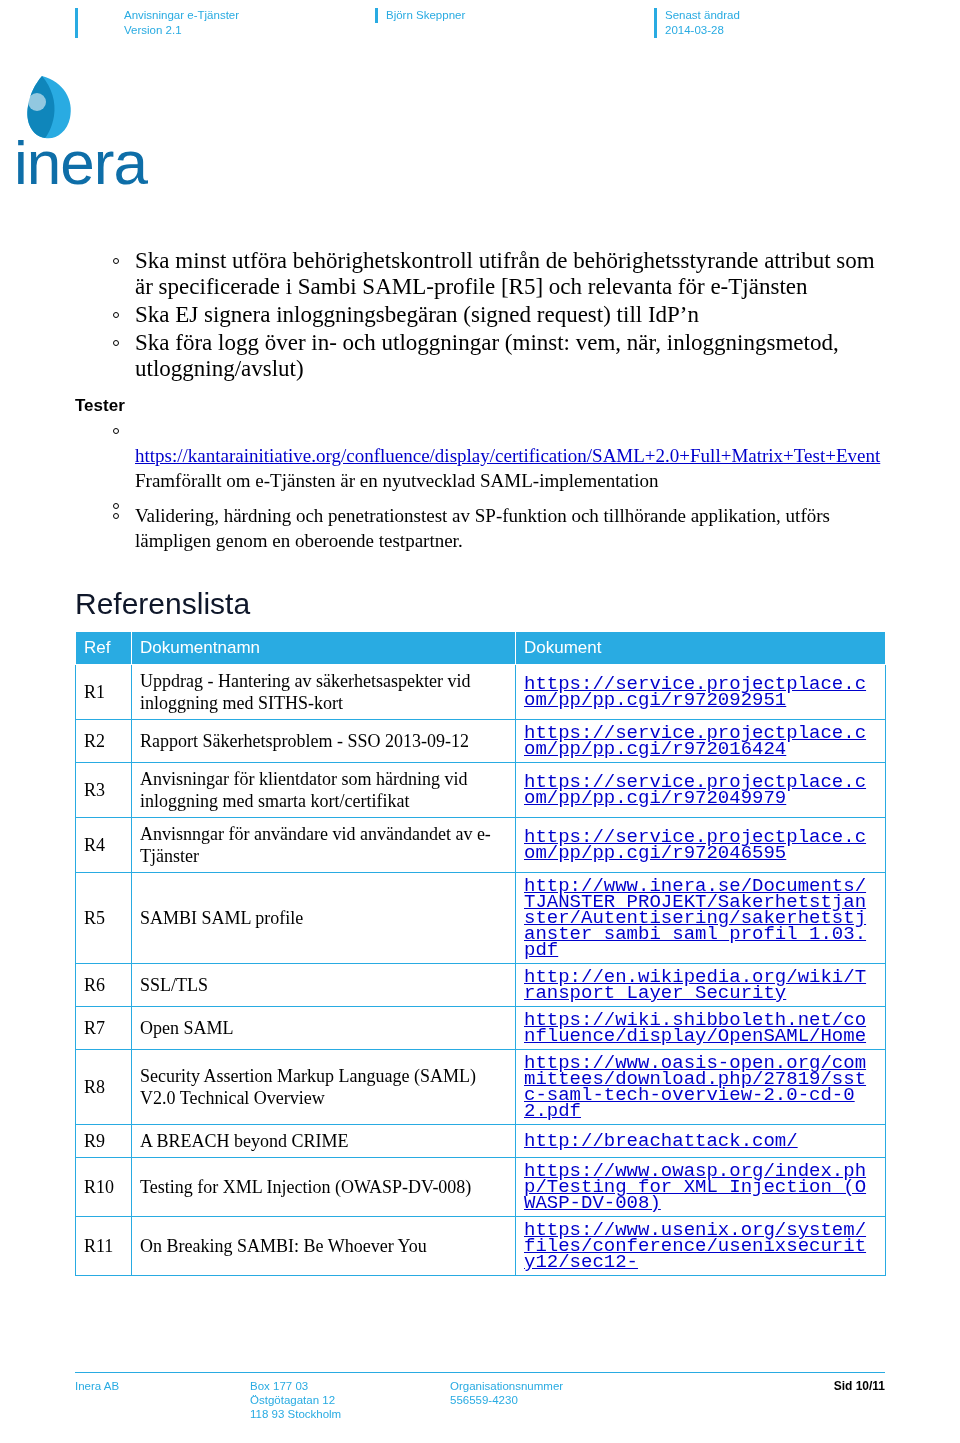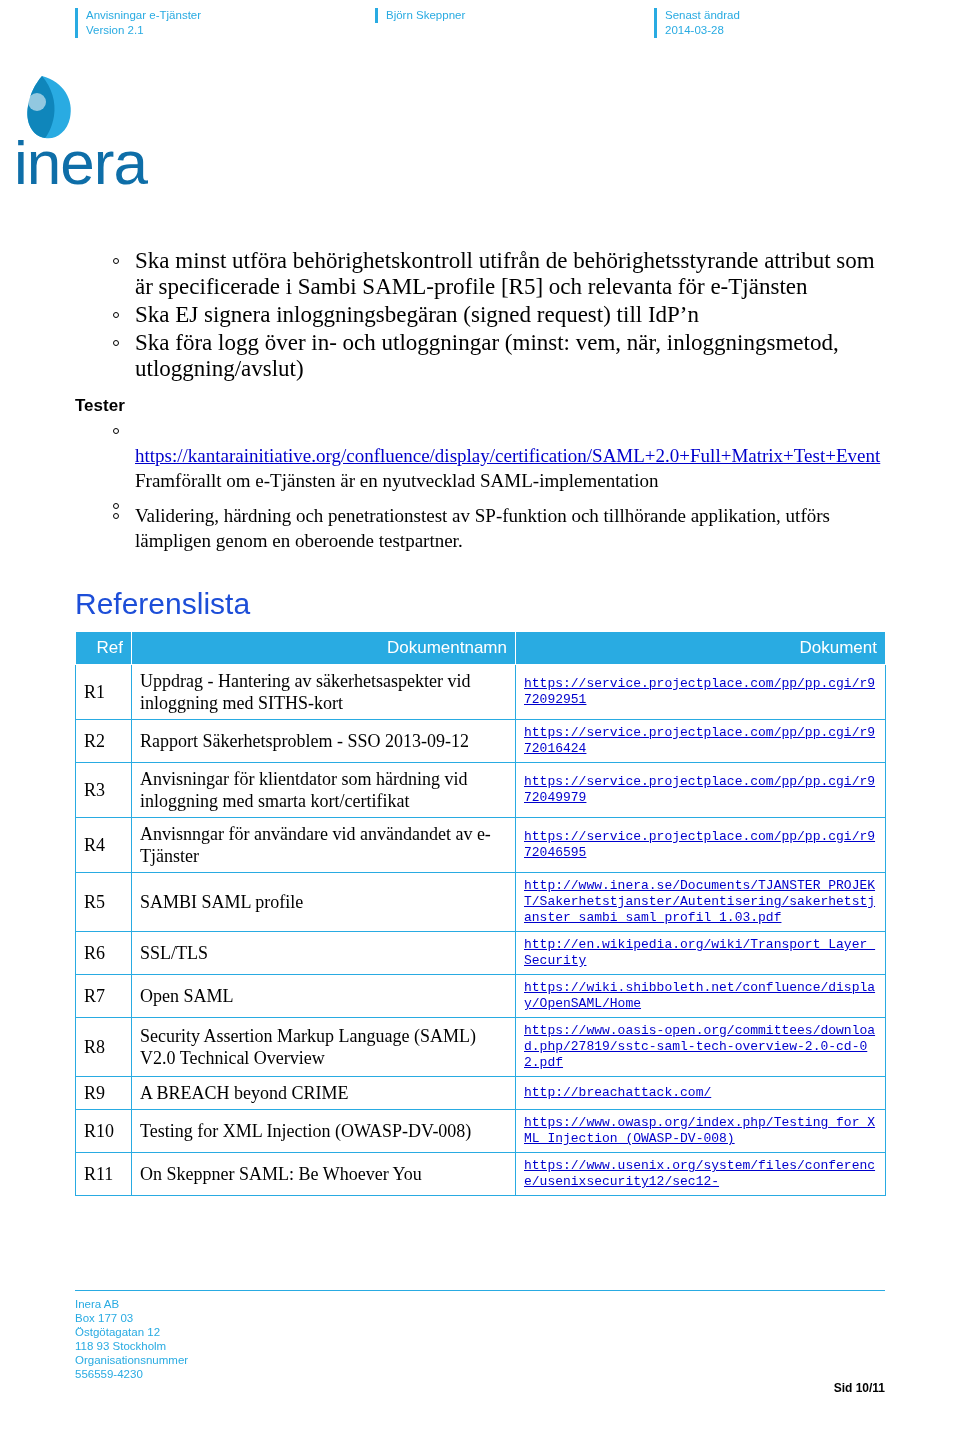--- a/index.html
+++ b/index.html
@@ -35,21 +35,21 @@
     background: #29abe2;
     align-self: stretch;
     margin-right: 8px;
   }
   .hdr-lines {
     font-family: "Liberation Sans", sans-serif;
     font-size: 11.5px;
     line-height: 15px;
     color: #29abe2;
   }
-  .hdr-col-1 { width: 300px; }
+  .hdr-col-1 { width: 300px; gap: 38px; }
   .hdr-col-2 { width: 270px; }
   .hdr-col-3 { width: 220px; margin-left: 9px; }
 
   
   .logo {
     position: absolute;
     left: 12px;
     top: 72px;
     width: 170px;
     height: 125px;
@@ -122,77 +122,76 @@
     color: #0000cc;
     text-decoration: underline;
     word-break: break-all;
   }
   .spacer-li { height: 10px; }
 
   h1.big {
     font-family: "Liberation Sans", sans-serif;
     font-size: 30px;
     font-weight: normal;
-    color: #1d4ed8;
+    color: #0f172a;
     margin: 34px 0 10px 0;
   }
 
   
   table.ref {
     border-collapse: collapse;
     width: 810px;
     table-layout: fixed;
   }
   table.ref th {
     background: #29abe2;
     color: #ffffff;
     font-family: "Liberation Sans", sans-serif;
     font-size: 17px;
     font-weight: normal;
-    text-align: right;
+    text-align: left;
     padding: 6px 8px;
     border: 1px solid #ffffff;
   }
   table.ref td {
     border: 1px solid #29abe2;
     padding: 5px 8px;
     vertical-align: middle;
     font-size: 18px;
     line-height: 22px;
   }
   table.ref td.ref-id { width: 56px; }
   table.ref td.doc-name { width: 370px; }
   table.ref td.doc-url {
     width: 370px;
     font-family: "Liberation Mono", monospace;
-    font-size: 13px;
+    font-size: 19px;
     line-height: 16px;
     color: #0000cc;
     text-decoration: underline;
     word-break: break-all;
     vertical-align: middle;
   }
   col.c1 { width: 56px; }
   col.c2 { width: 384px; }
   col.c3 { width: 370px; }
 
   
   .footer {
     position: absolute;
     left: 75px;
-    top: 1290px;
+    top: 1372px;
     width: 810px;
     border-top: 1px solid #29abe2;
     padding-top: 6px;
     font-family: "Liberation Sans", sans-serif;
     font-size: 11.5px;
     line-height: 14px;
     color: #29abe2;
     display: flex;
-    flex-direction: column;
   }
   .footer .fcol { }
   .fcol-1 { width: 175px; }
   .fcol-2 { width: 200px; }
   .fcol-3 { width: 210px; }
   .fcol-4 { width: 160px; }
   .fcol-5 {
     color: #000000;
     font-weight: bold;
     font-size: 12px;
@@ -318,21 +317,21 @@
         <td class="doc-name">A BREACH beyond CRIME</td>
         <td class="doc-url">http://breachattack.com/</td>
       </tr>
       <tr>
         <td class="ref-id">R10</td>
         <td class="doc-name">Testing for XML Injection (OWASP-DV-008)</td>
         <td class="doc-url">https://www.owasp.org/index.php/Testing_for_XML_Injection_(OWASP-DV-008)</td>
       </tr>
       <tr>
         <td class="ref-id">R11</td>
-        <td class="doc-name">On Skeppner SAML: Be Whoever You</td>
+        <td class="doc-name">On Breaking SAMBI: Be Whoever You</td>
         <td class="doc-url">https://www.usenix.org/system/files/conference/usenixsecurity12/sec12-</td>
       </tr>
     </tbody>
   </table>
 </div>
 
 <div class="footer">
   <div class="fcol fcol-1">
     <div>Inera AB</div>
   </div>

